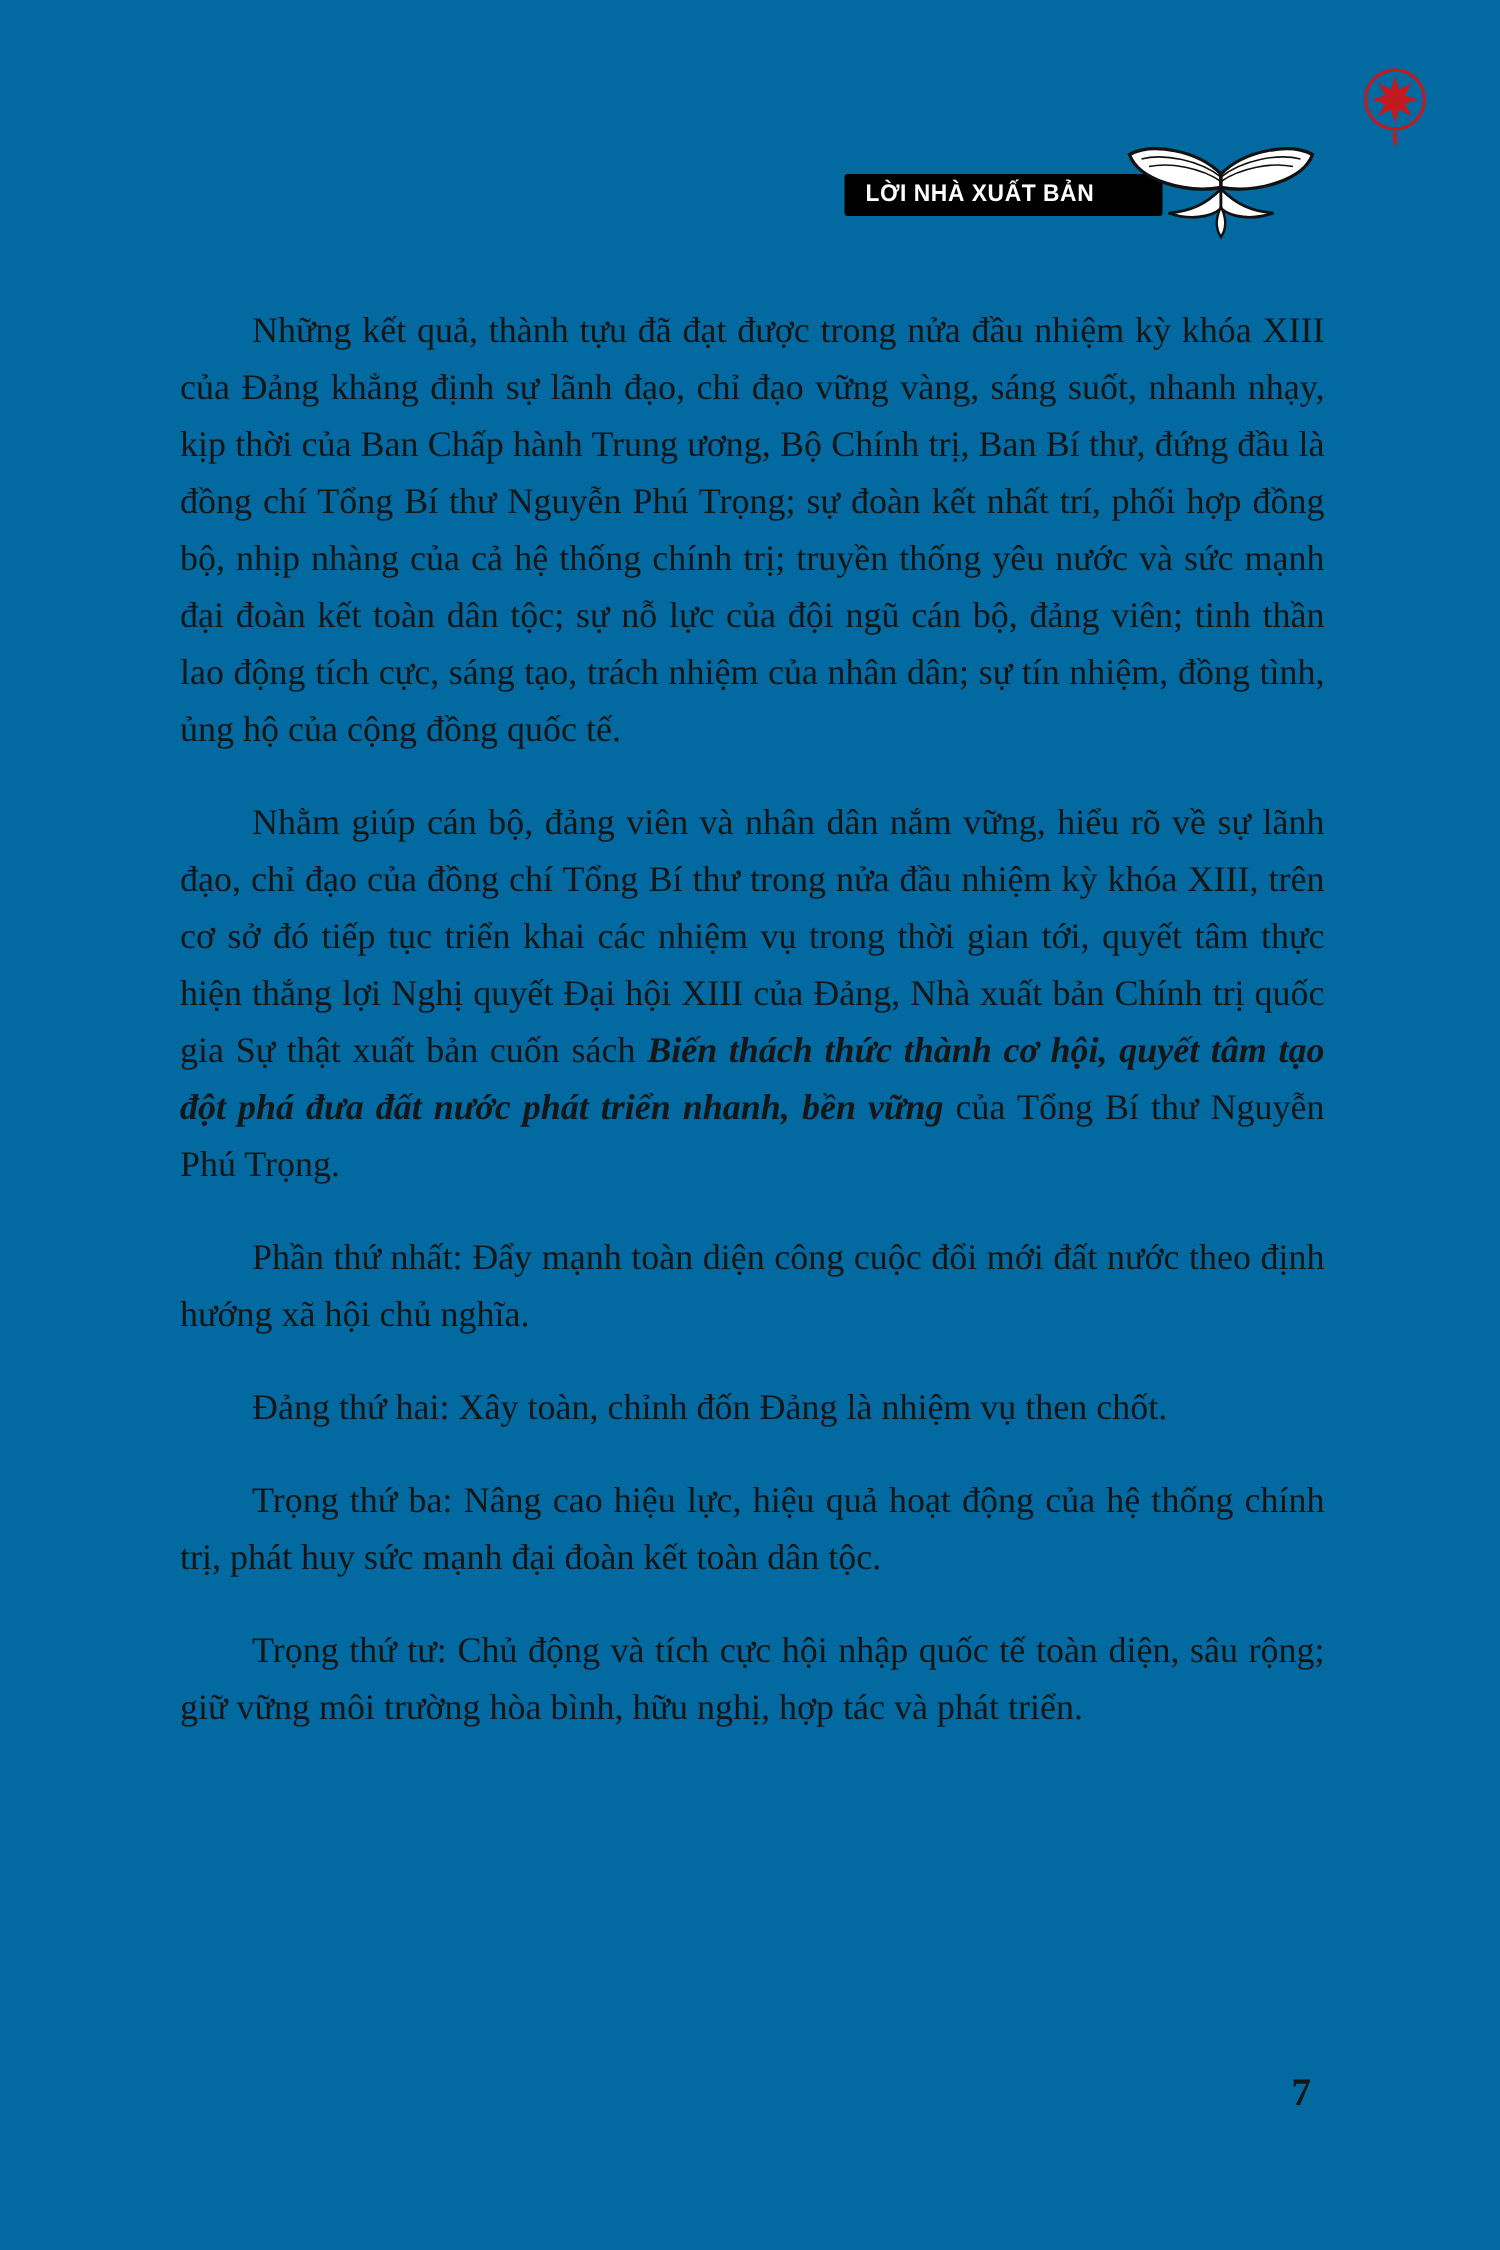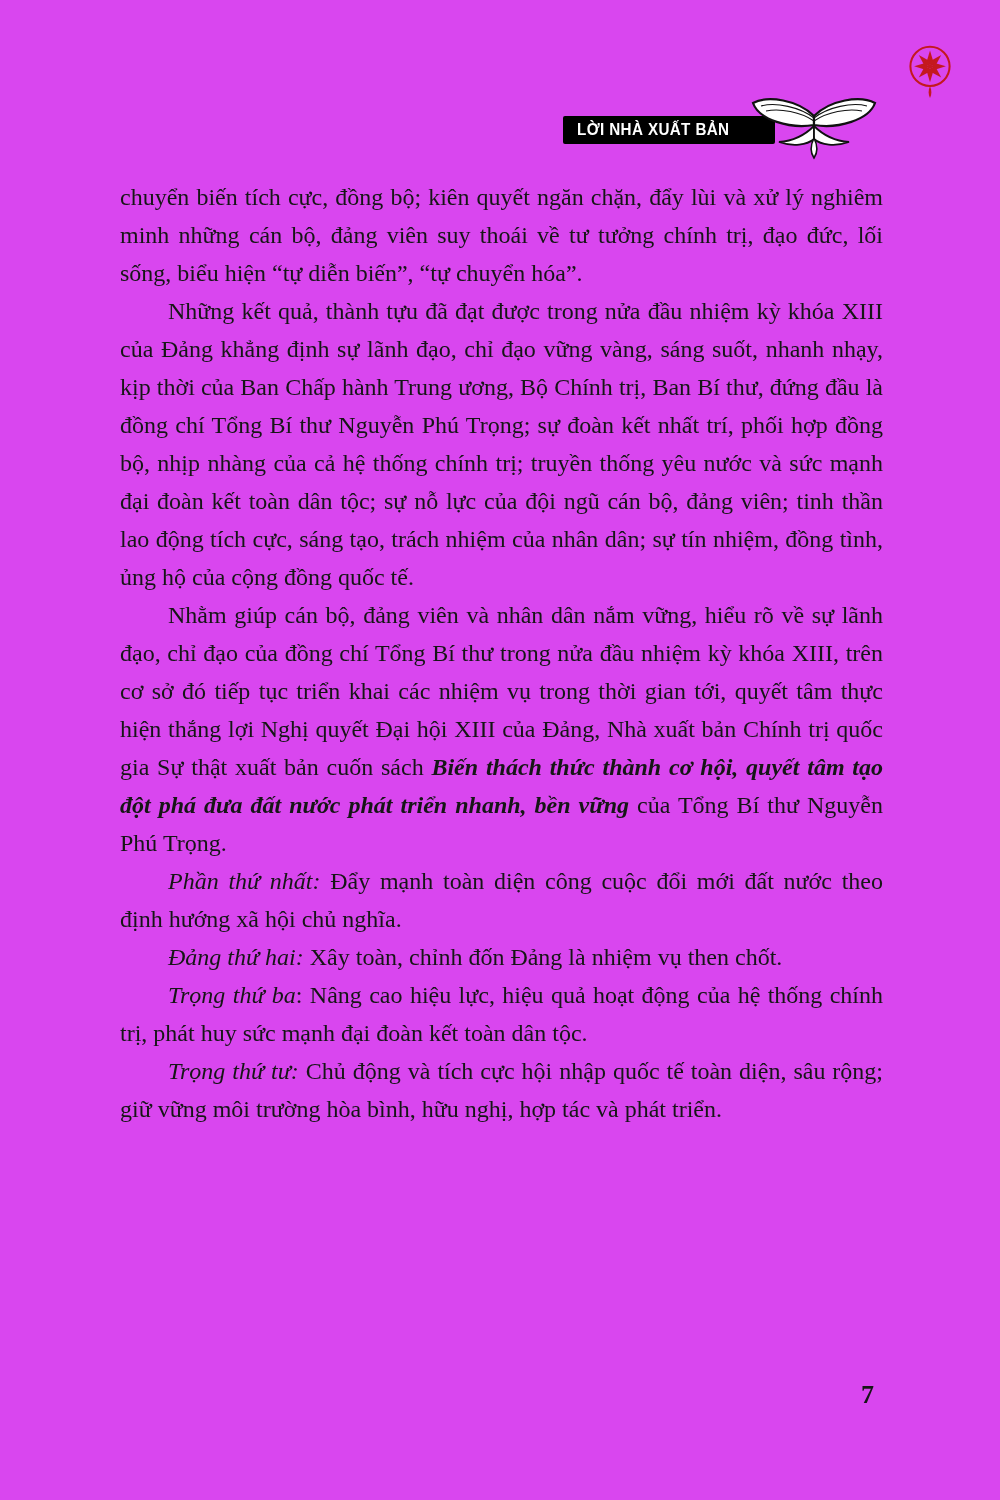--- a/index.html
+++ b/index.html
@@ -1,20 +1,20 @@
 <!DOCTYPE html>
 <html><head>
 <meta charset="utf-8">
 <style>
   html, body { margin: 0; padding: 0; background: #ffffff; }
   .page {
     position: relative;
     width: 1000px;
     height: 1500px;
-    background: #d946ef;
+    background: #0369a1;
     overflow: hidden;
     font-family: "Liberation Serif", "DejaVu Serif", serif;
     color: #161616;
   }
 
   
   .emblem {
     position: absolute;
     right: 42px;
     top: 40px;
@@ -58,23 +58,23 @@
   .body-text {
     position: absolute;
     left: 120px;
     top: 178px;
     width: 763px;
     font-size: 24px;
     line-height: 38px;
     text-align: justify;
   }
   .para { margin: 0; }
-  .para.indent { text-indent: 48px; }
+  .para.indent { text-indent: 48px; margin-top: 24px; }
   .run-n  { font-style: normal; font-weight: normal; }
-  .run-i  { font-style: italic; }
+  .run-i  { }
   .run-bi { font-style: italic; font-weight: 700; }
 
   
   .page-number {
     position: absolute;
     right: 126px;
     bottom: 90px;
     font-size: 26px;
     font-weight: 700;
   }
@@ -122,21 +122,20 @@
 
       <path d="M66 30 L66 40" fill="none" stroke="#111111" stroke-width="1.4"></path>
 
       <path d="M66 40 C 56 50, 46 55, 31 56 C 45 61, 59 59, 66 53 Z" fill="#ffffff" stroke="#111111" stroke-width="1.8"></path>
       <path d="M66 40 C 76 50, 86 55, 101 56 C 87 61, 73 59, 66 53 Z" fill="#ffffff" stroke="#111111" stroke-width="1.8"></path>
       <path d="M66 52 C 62 60, 62 66, 66 72 C 70 66, 70 60, 66 52 Z" fill="#ffffff" stroke="#111111" stroke-width="1.6"></path>
     </svg>
   </div>
 
   <div class="body-text">
-      <p class="para"><span class="run-n">chuyển biến tích cực, đồng bộ; kiên quyết ngăn chặn, đẩy lùi và xử lý nghiêm minh những cán bộ, đảng viên suy thoái về tư tưởng chính trị, đạo đức, lối sống, biểu hiện “tự diễn biến”, “tự chuyển hóa”.</span></p>
       <p class="para indent"><span class="run-n">Những kết quả, thành tựu đã đạt được trong nửa đầu nhiệm kỳ khóa XIII của Đảng khẳng định sự lãnh đạo, chỉ đạo vững vàng, sáng suốt, nhanh nhạy, kịp thời của Ban Chấp hành Trung ương, Bộ Chính trị, Ban Bí thư, đứng đầu là đồng chí Tổng Bí thư Nguyễn Phú Trọng; sự đoàn kết nhất trí, phối hợp đồng bộ, nhịp nhàng của cả hệ thống chính trị; truyền thống yêu nước và sức mạnh đại đoàn kết toàn dân tộc; sự nỗ lực của đội ngũ cán bộ, đảng viên; tinh thần lao động tích cực, sáng tạo, trách nhiệm của nhân dân; sự tín nhiệm, đồng tình, ủng hộ của cộng đồng quốc tế.</span></p>
       <p class="para indent"><span class="run-n">Nhằm giúp cán bộ, đảng viên và nhân dân nắm vững, hiểu rõ về sự lãnh đạo, chỉ đạo của đồng chí Tổng Bí thư trong nửa đầu nhiệm kỳ khóa XIII, trên cơ sở đó tiếp tục triển khai các nhiệm vụ trong thời gian tới, quyết tâm thực hiện thắng lợi Nghị quyết Đại hội XIII của Đảng, Nhà xuất bản Chính trị quốc gia Sự thật xuất bản cuốn sách </span><span class="run-bi">Biến thách thức thành cơ hội, quyết tâm tạo đột phá đưa đất nước phát triển nhanh, bền vững</span><span class="run-n"> của Tổng Bí thư Nguyễn Phú Trọng.</span></p>
       <p class="para indent"><span class="run-i">Phần thứ nhất:</span><span class="run-n"> Đẩy mạnh toàn diện công cuộc đổi mới đất nước theo định hướng xã hội chủ nghĩa.</span></p>
       <p class="para indent"><span class="run-i">Đảng thứ hai:</span><span class="run-n"> Xây toàn, chỉnh đốn Đảng là nhiệm vụ then chốt.</span></p>
       <p class="para indent"><span class="run-i">Trọng thứ ba</span><span class="run-n">: Nâng cao hiệu lực, hiệu quả hoạt động của hệ thống chính trị, phát huy sức mạnh đại đoàn kết toàn dân tộc.</span></p>
       <p class="para indent"><span class="run-i">Trọng thứ tư:</span><span class="run-n"> Chủ động và tích cực hội nhập quốc tế toàn diện, sâu rộng; giữ vững môi trường hòa bình, hữu nghị, hợp tác và phát triển.</span></p>
     </div>
 
   <div class="page-number">7</div>
 

